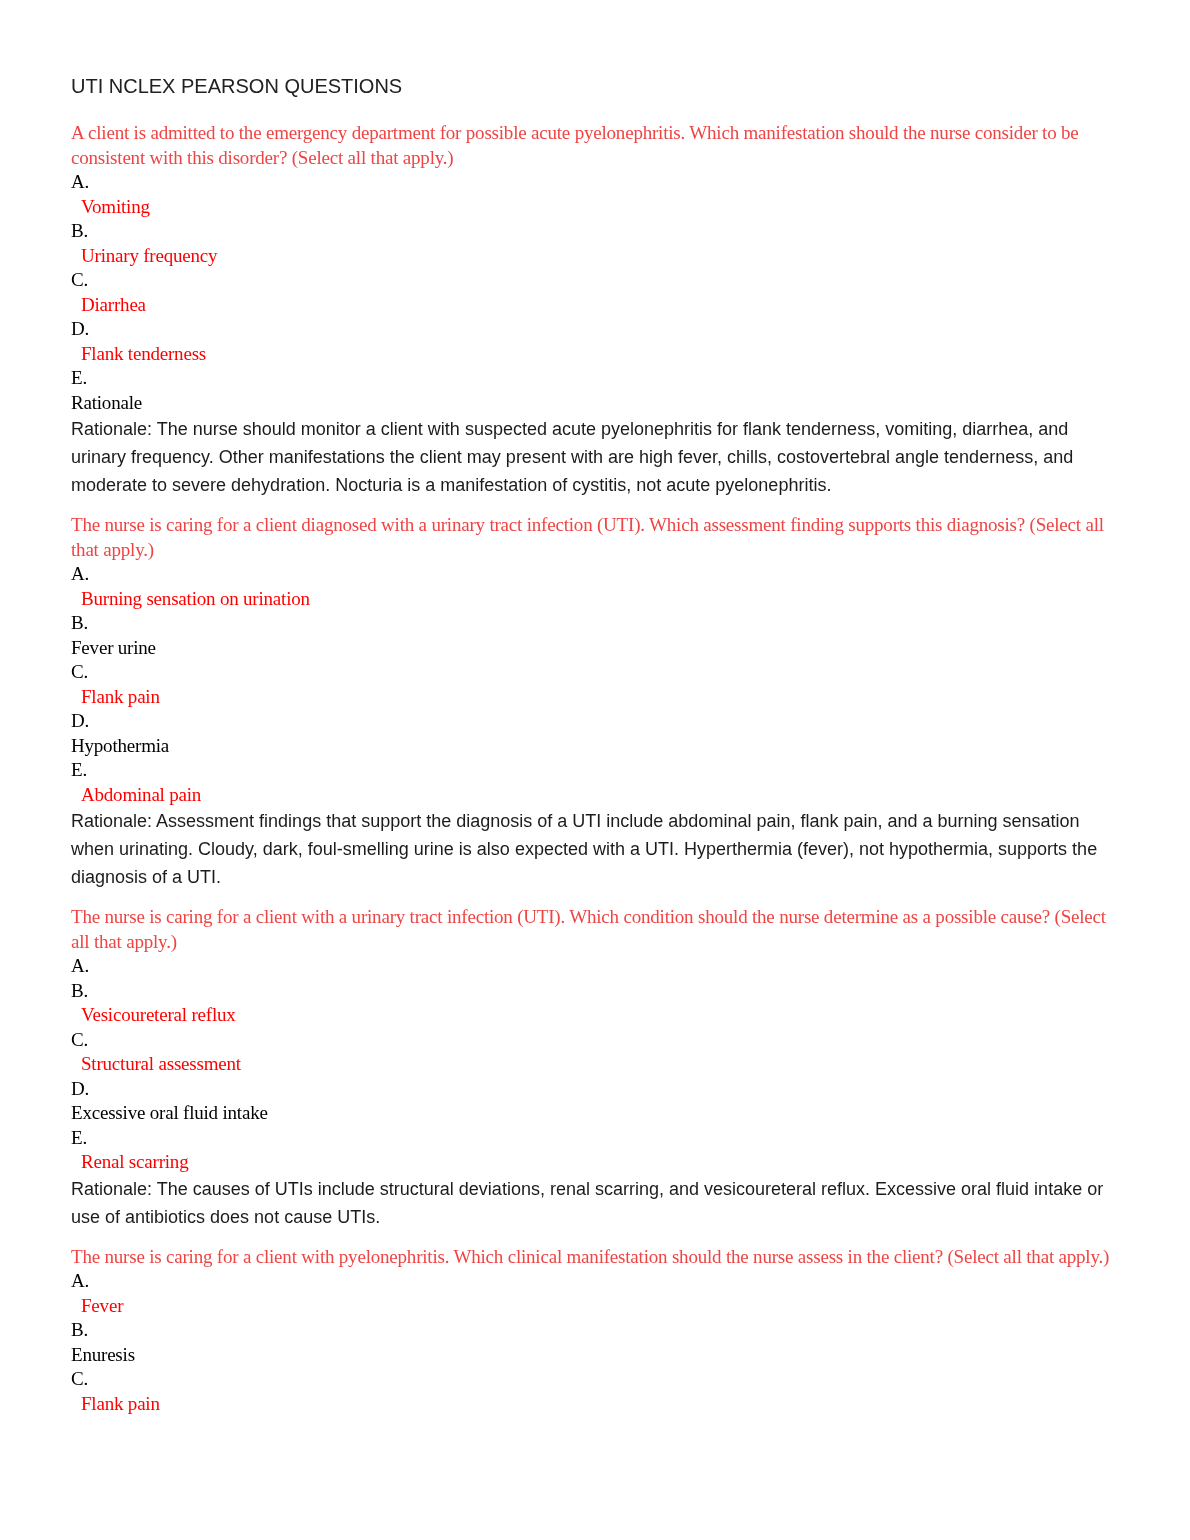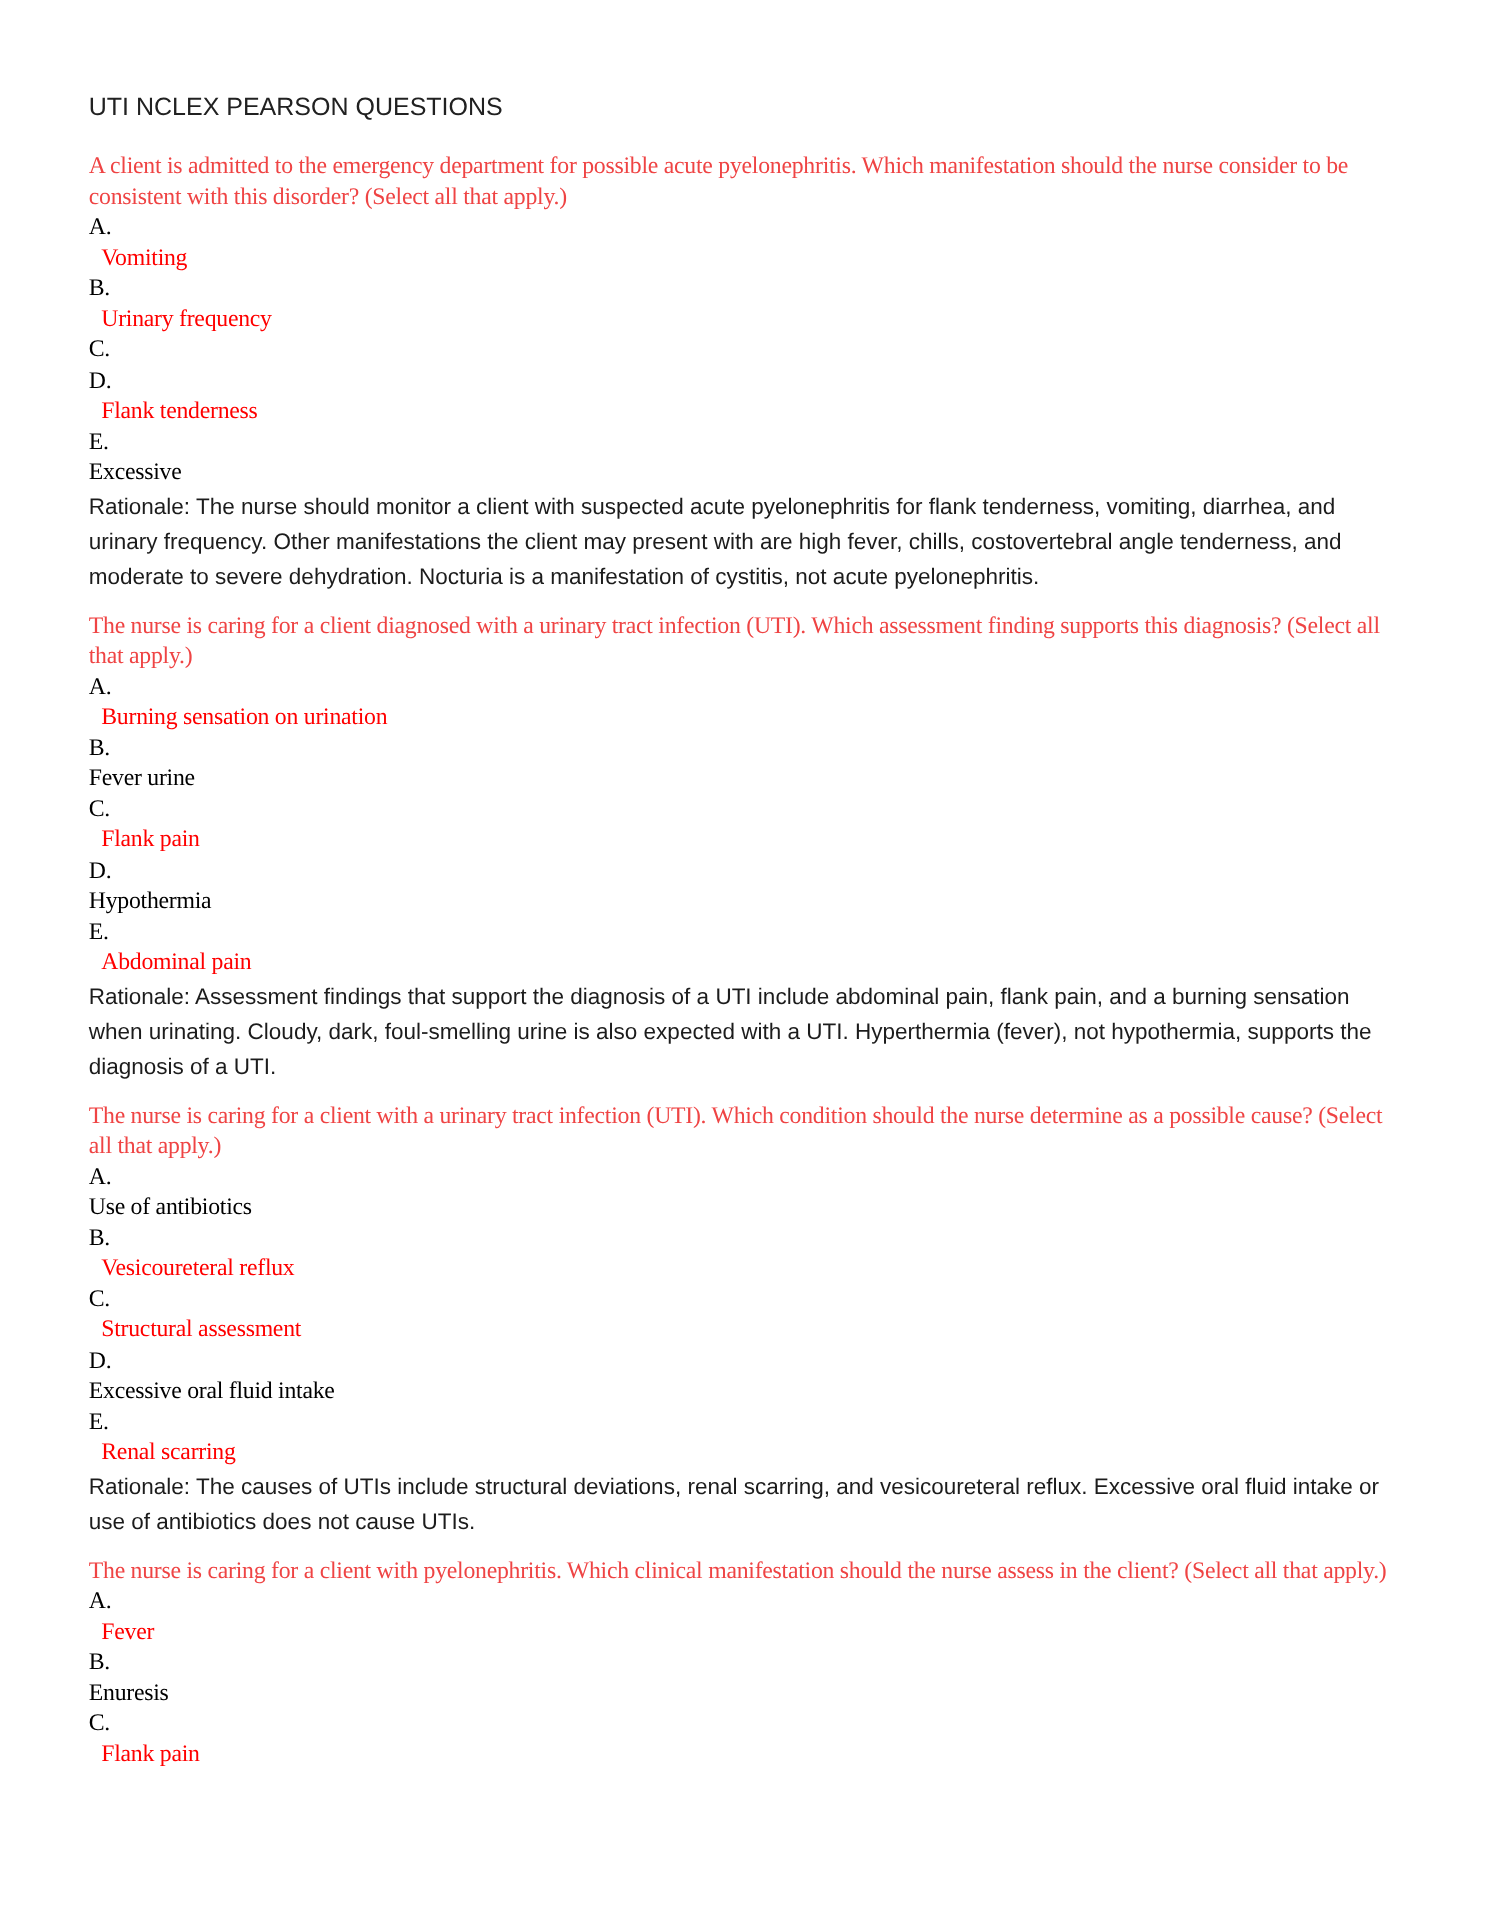--- a/index.html
+++ b/index.html
@@ -72,44 +72,44 @@
   <div class="content">
     <div class="doc-title">UTI NCLEX PEARSON QUESTIONS</div>
     <div id="questions">
         <div class="question-block">
           <p class="stem">A client is admitted to the emergency department for possible acute pyelonephritis. Which manifestation should the nurse consider to be consistent with this disorder? (Select all that apply.)</p>
           <p class="opt letter">A.</p>
           <p class="opt red">Vomiting</p>
           <p class="opt letter">B.</p>
           <p class="opt red">Urinary frequency</p>
           <p class="opt letter">C.</p>
+          <p class="opt red">Diarrhea</p>
           <p class="opt letter">D.</p>
           <p class="opt red">Flank tenderness</p>
           <p class="opt letter">E.</p>
-          <p class="opt">Excessive</p>
+          <p class="opt">Rationale</p>
           <p class="rationale">Rationale: The nurse should monitor a client with suspected acute pyelonephritis for flank tenderness, vomiting, diarrhea, and urinary frequency. Other manifestations the client may present with are high fever, chills, costovertebral angle tenderness, and moderate to severe dehydration. Nocturia is a manifestation of cystitis, not acute pyelonephritis.</p>
         </div>
         <div class="question-block">
           <p class="stem">The nurse is caring for a client diagnosed with a urinary tract infection (UTI). Which assessment finding supports this diagnosis? (Select all that apply.)</p>
           <p class="opt letter">A.</p>
           <p class="opt red">Burning sensation on urination</p>
           <p class="opt letter">B.</p>
           <p class="opt">Fever urine</p>
           <p class="opt letter">C.</p>
           <p class="opt red">Flank pain</p>
           <p class="opt letter">D.</p>
           <p class="opt">Hypothermia</p>
           <p class="opt letter">E.</p>
           <p class="opt red">Abdominal pain</p>
           <p class="rationale">Rationale: Assessment findings that support the diagnosis of a UTI include abdominal pain, flank pain, and a burning sensation when urinating. Cloudy, dark, foul-smelling urine is also expected with a UTI. Hyperthermia (fever), not hypothermia, supports the diagnosis of a UTI.</p>
         </div>
         <div class="question-block">
           <p class="stem">The nurse is caring for a client with a urinary tract infection (UTI). Which condition should the nurse determine as a possible cause? (Select all that apply.)</p>
           <p class="opt letter">A.</p>
-          <p class="opt">Use of antibiotics</p>
           <p class="opt letter">B.</p>
           <p class="opt red">Vesicoureteral reflux</p>
           <p class="opt letter">C.</p>
           <p class="opt red">Structural assessment</p>
           <p class="opt letter">D.</p>
           <p class="opt">Excessive oral fluid intake</p>
           <p class="opt letter">E.</p>
           <p class="opt red">Renal scarring</p>
           <p class="rationale">Rationale: The causes of UTIs include structural deviations, renal scarring, and vesicoureteral reflux. Excessive oral fluid intake or use of antibiotics does not cause UTIs.</p>
         </div>

